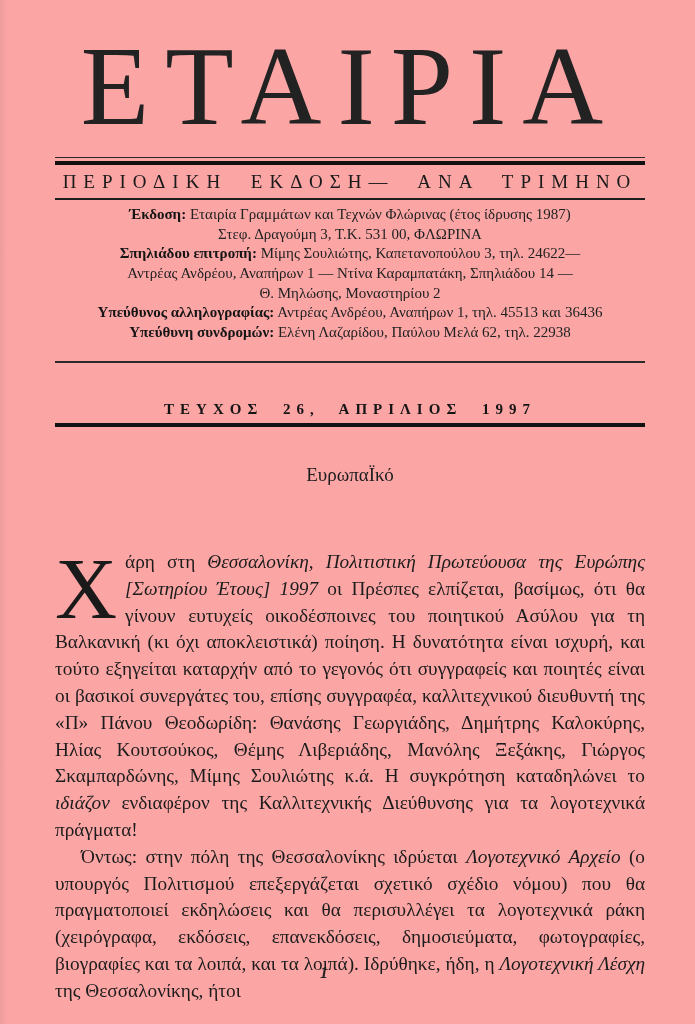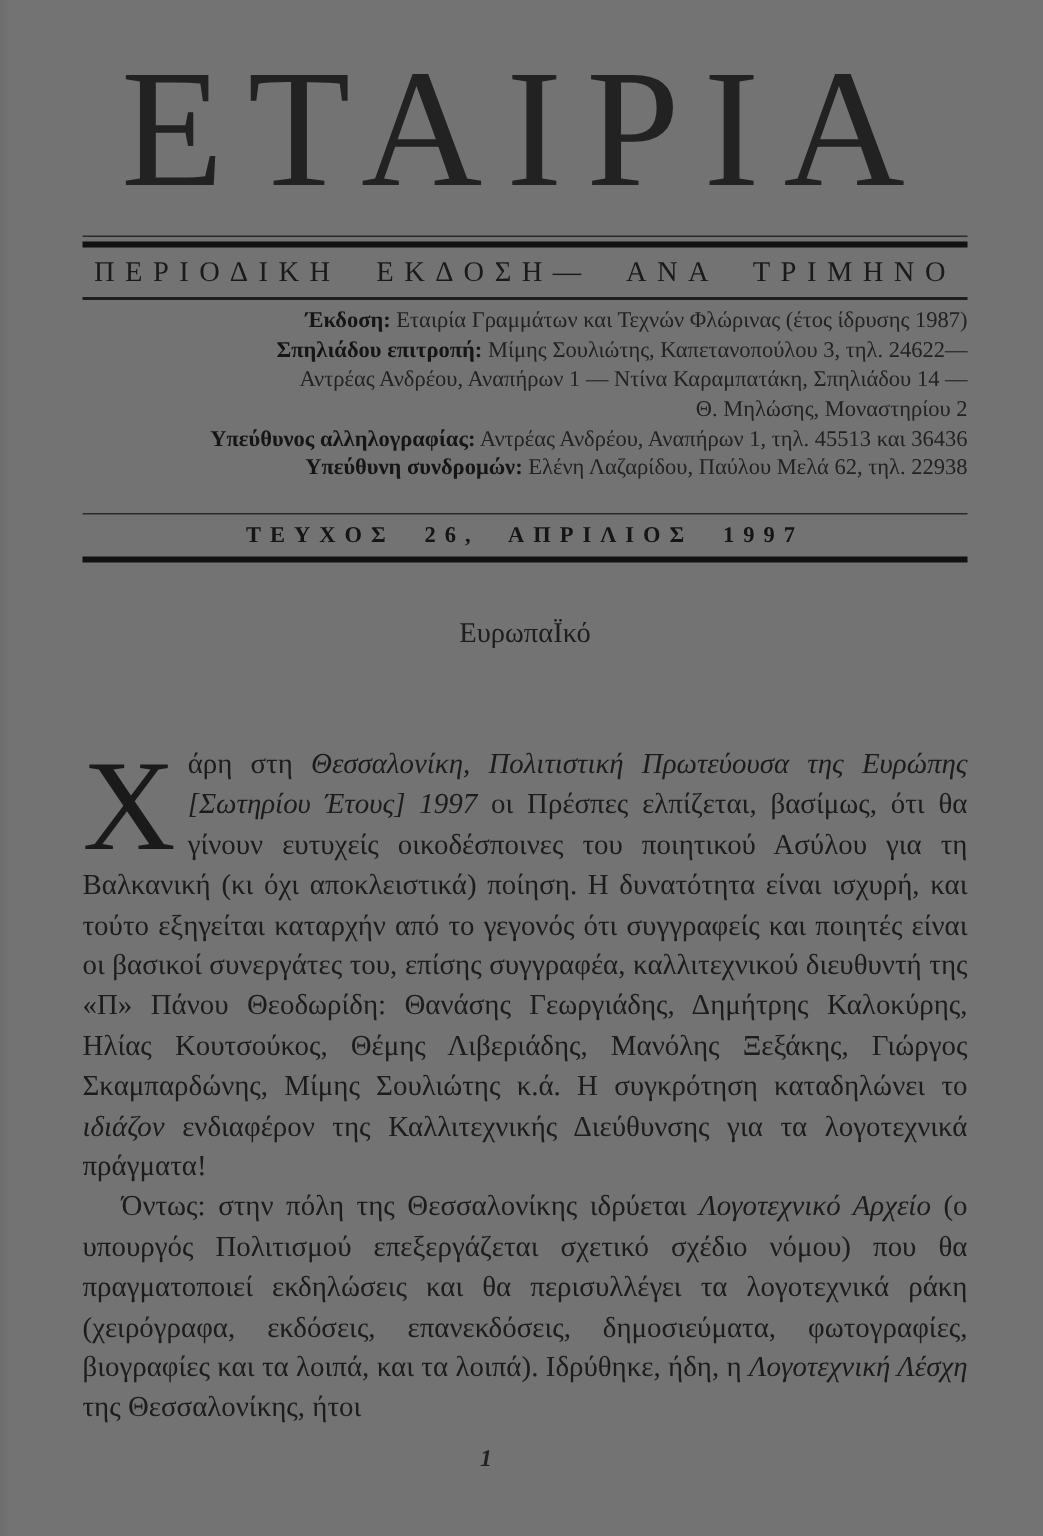--- a/index.html
+++ b/index.html
@@ -5,21 +5,21 @@
   html, body {
     margin: 0;
     padding: 0;
     background: #e8e8e6;
   }
   .page {
     position: relative;
     width: 695px;
     height: 1024px;
     margin: 0 auto;
-    background: #737373;
+    background: #fca5a5;
     color: #1b1b1b;
     font-family: "Liberation Serif", "DejaVu Serif", serif;
     overflow: hidden;
     box-sizing: border-box;
   }
   
   .page::before {
     content: "";
     position: absolute;
     left: 0; top: 0; bottom: 0;
@@ -50,36 +50,37 @@
   .subtitle {
     text-align: center;
     font-size: 19px;
     letter-spacing: 7px;
     word-spacing: 12px;
     padding: 6px 0 5px 0;
     white-space: nowrap;
     color: #1a1a1a;
   }
   .masthead {
-    text-align: right;
+    text-align: center;
     font-size: 15px;
     line-height: 19.6px;
     padding: 5px 0 18px 0;
     color: #222;
   }
   .masthead strong { font-weight: bold; color: #151515; }
   .issue-band { margin-top: 1px; }
   .issue-text {
     text-align: center;
     font-weight: bold;
     font-size: 15px;
     letter-spacing: 6px;
     word-spacing: 10px;
     padding: 6px 0 5px 0;
     color: #151515;
+    margin-top: 32px;
   }
   .article-title {
     margin: 30px 0 0 0;
     text-align: center;
     font-weight: normal;
     font-size: 19px;
     line-height: 36px;
     color: #1d1d1d;
   }
   .body-text {
@@ -125,20 +126,21 @@
         <div class="dbl-rule-gap"></div>
         <div class="rule rule-thick"></div>
       </div>
 
       <div class="subtitle">ΠΕΡΙΟΔΙΚΗ ΕΚΔΟΣΗ— ΑΝΑ ΤΡΙΜΗΝΟ</div>
 
       <div class="rule rule-thin"></div>
 
       <div class="masthead">
         <div><strong>Έκδοση:</strong><span> Εταιρία Γραμμάτων και Τεχνών Φλώρινας (έτος ίδρυσης 1987)</span></div>
+        <div><span>Στεφ. Δραγούμη 3, Τ.Κ. 531 00, ΦΛΩΡΙΝΑ</span></div>
         <div><strong>Σπηλιάδου επιτροπή:</strong><span> Μίμης Σουλιώτης, Καπετανοπούλου 3, τηλ. 24622—</span></div>
         <div><span>Αντρέας Ανδρέου, Αναπήρων 1 — Ντίνα Καραμπατάκη, Σπηλιάδου 14 —</span></div>
         <div><span>Θ. Μηλώσης, Μοναστηρίου 2</span></div>
         <div><strong>Υπεύθυνος  αλληλογραφίας:</strong><span> Αντρέας Ανδρέου, Αναπήρων 1, τηλ. 45513 και 36436</span></div>
         <div><strong>Υπεύθυνη συνδρομών:</strong><span> Ελένη Λαζαρίδου, Παύλου Μελά 62, τηλ. 22938</span></div>
       </div>
 
       <div class="issue-band">
         <div class="rule rule-hair"></div>
         <div class="issue-text">ΤΕΥΧΟΣ 26, ΑΠΡΙΛΙΟΣ 1997</div>

